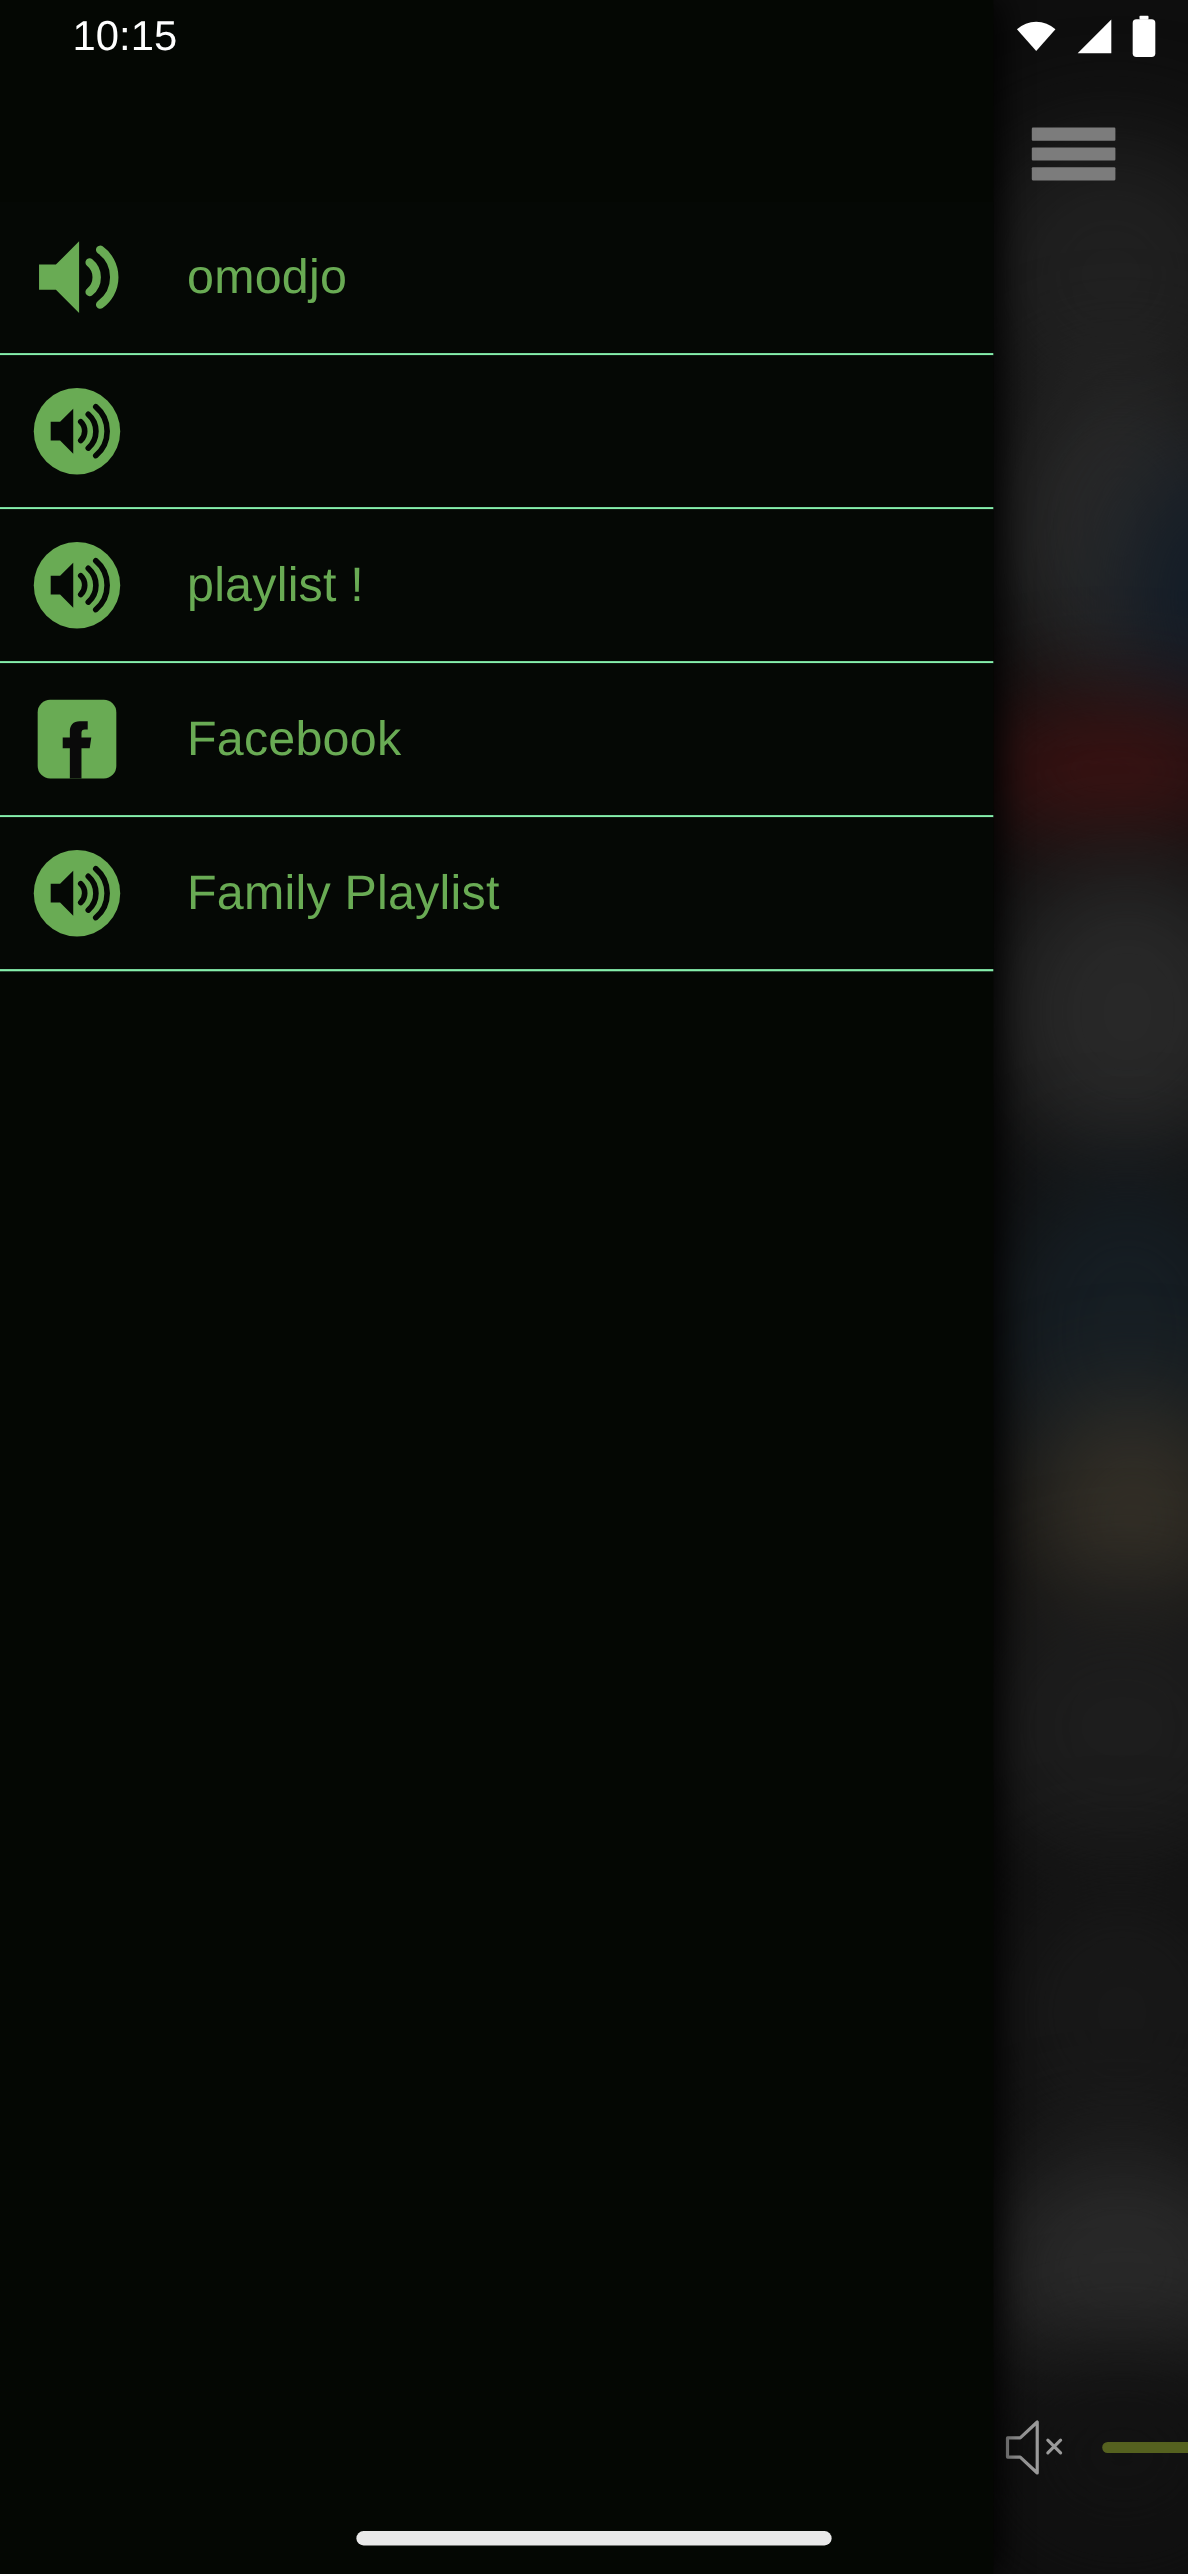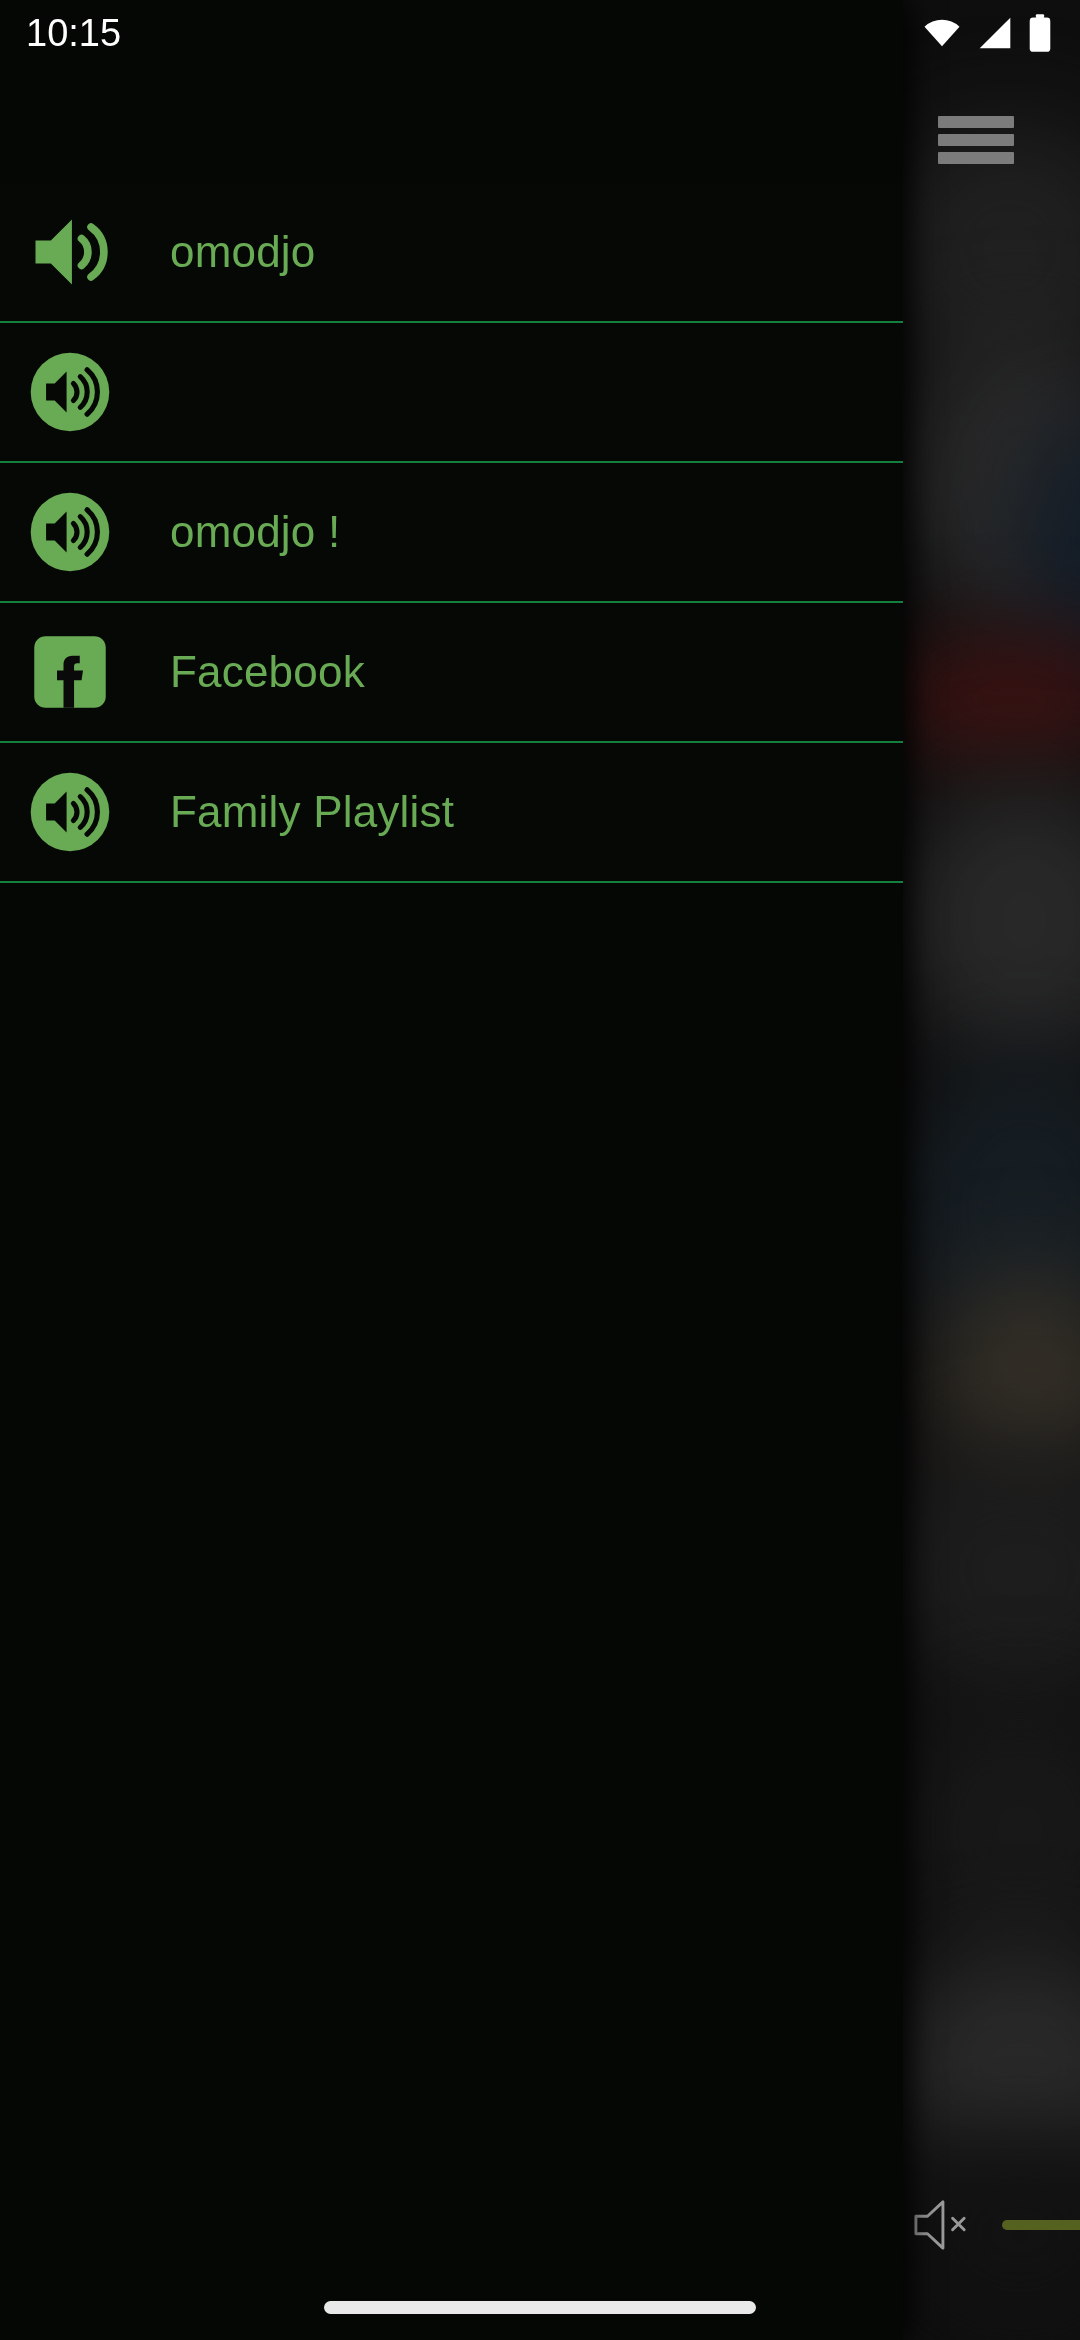--- a/index.html
+++ b/index.html
@@ -94,21 +94,21 @@
   #drawer-header-space { height: 183px; }
 
   #drawer-list { display: block; }
 
   .drawer-item {
     position: relative;
     height: 140px;
     display: flex;
     align-items: center;
     box-sizing: border-box;
-    border-bottom: 2px solid #15803d;
+    border-bottom: 2px solid #86efac;
     background: #050805;
   }
   .drawer-item:first-child { border-top: 0; }
 
   .item-icon {
     width: 140px;
     min-width: 140px;
     height: 140px;
     display: flex;
     align-items: center;
@@ -127,21 +127,21 @@
   
   #status-bar {
     position: absolute;
     left: 0;
     top: 0;
     width: 1080px;
     height: 66px;
     display: flex;
     align-items: center;
     justify-content: space-between;
-    padding: 0 28px 0 26px;
+    padding: 0 28px 0 66px;
     box-sizing: border-box;
     z-index: 50;
   }
   #status-time {
     color: #ffffff;
     font-size: 38px;
     line-height: 38px;
   }
   #status-icons {
     display: flex;
@@ -229,21 +229,21 @@
       <div class="drawer-item">
         <span class="item-icon">
           <svg width="82" height="82" viewBox="0 0 48 48">
             <circle cx="24" cy="24" r="23" fill="#69ab54"></circle>
             <path d="M10 19 L15 19 L22 12 L22 36 L15 29 L10 29 Z" fill="#050805"></path>
             <path d="M26 19 a7 7 0 0 1 0 10" fill="none" stroke="#050805" stroke-width="3" stroke-linecap="round"></path>
             <path d="M30 15 a12 12 0 0 1 0 18" fill="none" stroke="#050805" stroke-width="3" stroke-linecap="round"></path>
             <path d="M34 11 a17 17 0 0 1 0 26" fill="none" stroke="#050805" stroke-width="3" stroke-linecap="round"></path>
           </svg>
         </span>
-        <span class="item-label">omodjo !</span>
+        <span class="item-label">playlist !</span>
       </div>
 
       <div class="drawer-item">
         <span class="item-icon">
           <svg width="78" height="78" viewBox="0 0 48 48">
             <rect x="2" y="2" width="44" height="44" rx="7" fill="#69ab54"></rect>
             <path d="M30 14 h-4.5 c-3.6 0 -5.5 2.2 -5.5 5.6 V23 h-4 v6 h4 v17 h6.5 V29 h4.6 l0.9 -6 h-5.5 v-2.6 c0 -1.1 0.6 -1.8 1.9 -1.8 H30 Z" fill="#0a0a0a"></path>
           </svg>
         </span>
         <span class="item-label">Facebook</span>

